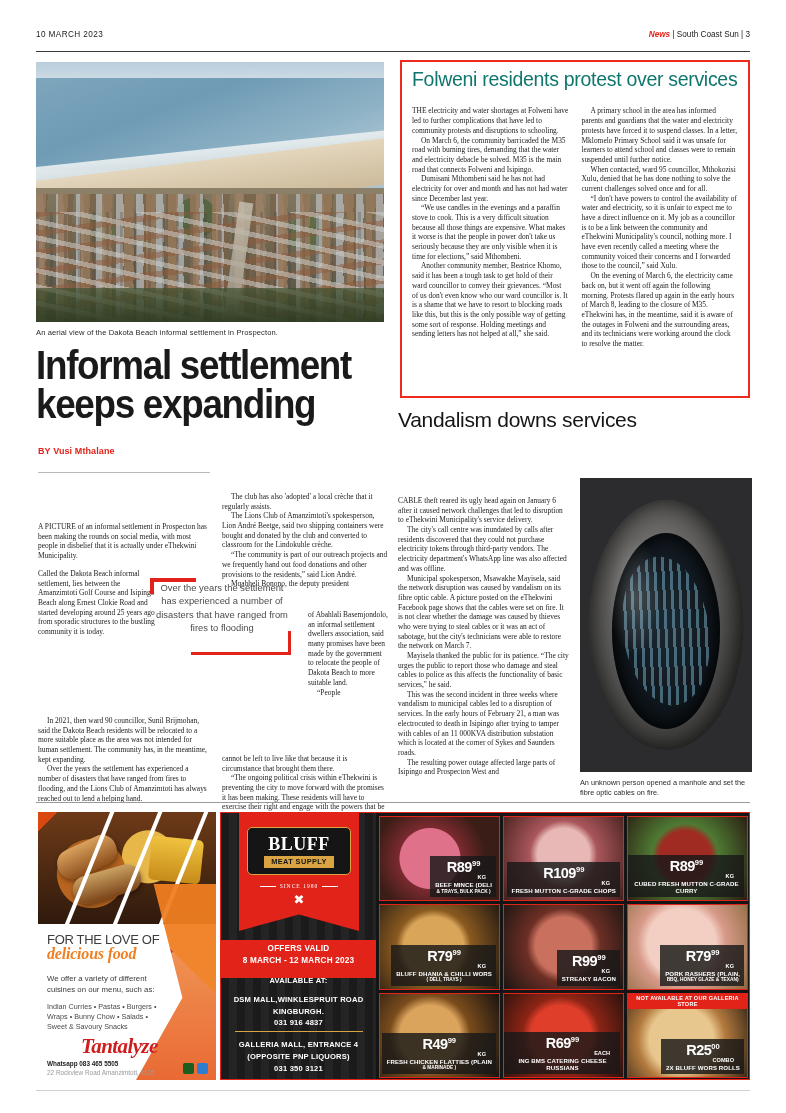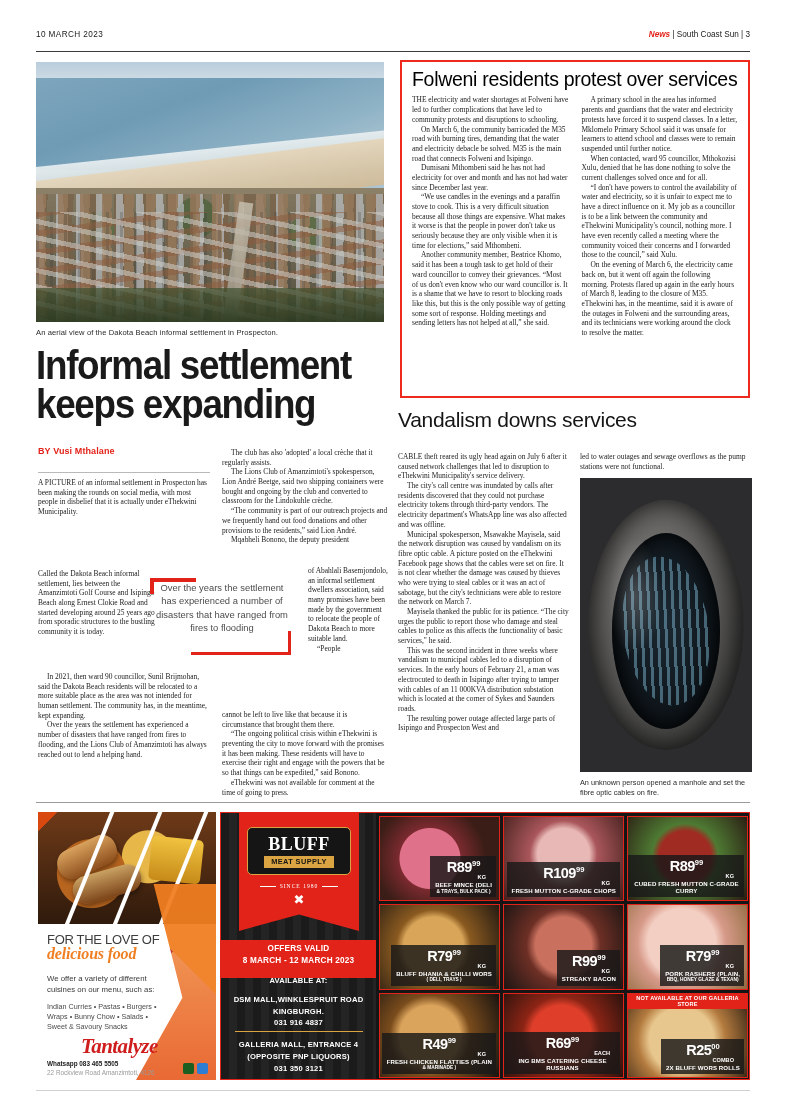--- a/index.html
+++ b/index.html
@@ -124,21 +124,21 @@
   .col {
     position: absolute;
     font-family: "Liberation Serif", serif;
     font-size: 7.45px;
     line-height: 1.30;
     text-align: left;
     color: #1b1b1b;
   }
   .col p { margin: 0; }
   .col p + p { text-indent: 9px; }
-  .col p.nofirst { text-indent: 0; }
+  .col p.nofirst { text-indent: 0; margin-top: 44px; }
 
   
   #left-col-1  { left: 38px;  top: 478px; width: 172px; }
   #left-col-1b { left: 38px;  top: 569px; width: 118px; }
   #left-col-1c { left: 38px;  top: 672px; width: 172px; }
   #left-col-2  { left: 222px; top: 448px; width: 166px; }
   #left-col-2b { left: 308px; top: 566px; width: 80px;  }
   #left-col-2c { left: 222px; top: 710px; width: 166px; }
 
   
@@ -169,23 +169,23 @@
     position: absolute; left: 400px; top: 60px; width: 350px; height: 338px;
     border: 2.2px solid #ee2a1d;
     background: #fff;
     padding: 7px 10px 6px 10px;
   }
   .boxed h2 {
     font-family: "Liberation Sans", sans-serif;
     font-weight: normal;
     font-size: 19.5px;
     letter-spacing: -0.3px;
-    color: #000000;
+    color: #0f766e;
     line-height: 1.05;
-    margin-bottom: 6px;
+    margin-bottom: 17px;
   }
   .boxed .two-col {
     column-count: 2; column-gap: 13px;
     font-family: "Liberation Serif", serif;
     font-size: 7.45px; line-height: 1.30; color: #1b1b1b;
   }
   .boxed .two-col p { margin: 0; }
   .boxed .two-col p + p { text-indent: 9px; }
 
   
@@ -493,21 +493,21 @@
   <div class="col" id="left-col-1b">
     <p>Called the Dakota Beach informal settlement, lies between the Amanzimtoti Golf Course and Isipingo Beach along Ernest Clokie Road and started developing around 25 years ago from sporadic structures to the bustling community it is today.</p>
   </div>
   <div class="col" id="left-col-1c">
     <p class="nofirst" style="text-indent:9px">In 2021, then ward 90 councillor, Sunil Brijmohan, said the Dakota Beach residents will be relocated to a more suitable place as the area was not intended for  human settlement. The community has, in the meantime, kept expanding.</p>
     <p>Over the years the settlement has experienced a number of disasters that have ranged from fires to flooding, and the Lions Club of Amanzimtoti has always reached out to lend a helping hand.</p>
   </div>
 
   <div class="col" id="left-col-2">
     <p class="nofirst" style="text-indent:9px">The club has also 'adopted' a local crèche that it regularly assists.</p>
-    <p>The Lions Club of Amanzimtoti's spokesperson, Lion André Beetge, said two shipping containers were bought and ongoing by the club and converted to classroom for the Lindokuhle crèche.</p>
+    <p>The Lions Club of Amanzimtoti's spokesperson, Lion André Beetge, said two shipping containers were bought and donated by the club and converted to classroom for the Lindokuhle crèche.</p>
     <p>“The community is part of our outreach projects and we frequently hand out food donations and other provisions to the residents,” said Lion André.</p>
     <p>Mqabheli Bonono, the deputy president</p>
   </div>
   <div class="col" id="left-col-2b">
     <p class="nofirst">of Abahlali Basemjondolo, an informal settlement dwellers association, said many promises have been made by the government to relocate the people of Dakota Beach to more suitable land.</p>
     <p>“People</p>
   </div>
   <div class="col" id="left-col-2c">
     <p class="nofirst">cannot be left to live like that because it is circumstance that brought them there.</p>
     <p>“The ongoing political crisis within eThekwini is preventing the city to move forward with the promises it has been making. These residents will have to exercise their right and engage with the powers that be so that things can be expedited,” said Bonono.</p>
@@ -532,21 +532,21 @@
       <p>Another community member, Beatrice Khomo, said it has been a tough task to get hold of their ward councillor to convey their grievances. “Most of us don't even know who our ward councillor is. It is a shame that we have to resort to blocking roads like this, but this is the only possible way of getting some sort of response. Holding meetings and sending letters has not helped at all,” she said.</p>
       <p>A primary school in the area has informed parents and guardians that the water and electricity protests have forced it to suspend classes. In a letter, Mklomelo Primary School said it was unsafe for learners to attend school and classes were to remain suspended until further notice.</p>
       <p>When contacted, ward 95 councillor, Mthokozisi Xulu, denied that he has done nothing to solve the current challenges solved once and for all.</p>
       <p>“I don't have powers to control the availability of water and electricity, so it is unfair to expect me to have a direct influence on it. My job as a councillor is to be a link between the community and eThekwini Municipality's council, nothing more. I have even recently called a meeting where the community voiced their concerns and I forwarded those to the council,” said Xulu.</p>
       <p>On the evening of March 6, the electricity came back on, but it went off again the following morning. Protests flared up again in the early hours of March 8, leading to the closure of M35. eThekwini has, in the meantime, said it is aware of the outages in Folweni and the surrounding areas, and its technicians were working around the clock to resolve the matter.</p>
     </div>
   </div>
 
   <h2 class="vand-title">Vandalism downs services</h2>
   <div class="col" id="vand-col-1">
-    <p class="nofirst">CABLE theft reared its ugly head again on July 6 after it caused network challenges that led to disruption to eThekwini Municipality's service delivery.</p>
+    <p class="nofirst">CABLE theft reared its ugly head again on January 6 after it caused network challenges that led to disruption to eThekwini Municipality's service delivery.</p>
     <p>The city's call centre was inundated by calls after residents discovered that they could not purchase electricity tokens through third-party vendors. The electricity department's WhatsApp line was also affected and was offline.</p>
     <p>Municipal spokesperson, Msawakhe Mayisela, said the network disruption was caused by vandalism on its fibre optic cable. A picture posted on the eThekwini Facebook page shows that the cables were set on fire. It is not clear whether the damage was caused by thieves who were trying to steal cables or it was an act of sabotage, but the city's technicians were able to restore the network on March 7.</p>
     <p>Mayisela thanked the public for its patience. “The city urges the public to report those who damage and steal cables to police as this affects the functionality of basic services," he said.</p>
     <p>This was the second incident in three weeks where vandalism to municipal cables led to a disruption of services. In the early hours of February 21, a man was electrocuted to death in Isipingo after trying to tamper with cables of an 11 000KVA distribution substation which is located at the corner of Sykes and Saunders roads.</p>
     <p>The resulting power outage affected large parts of Isipingo and Prospecton West and</p>
   </div>
   <div class="col" id="vand-col-2">
     <p class="nofirst">led to water outages and sewage overflows as the pump stations were not functional.</p>
   </div>
 

